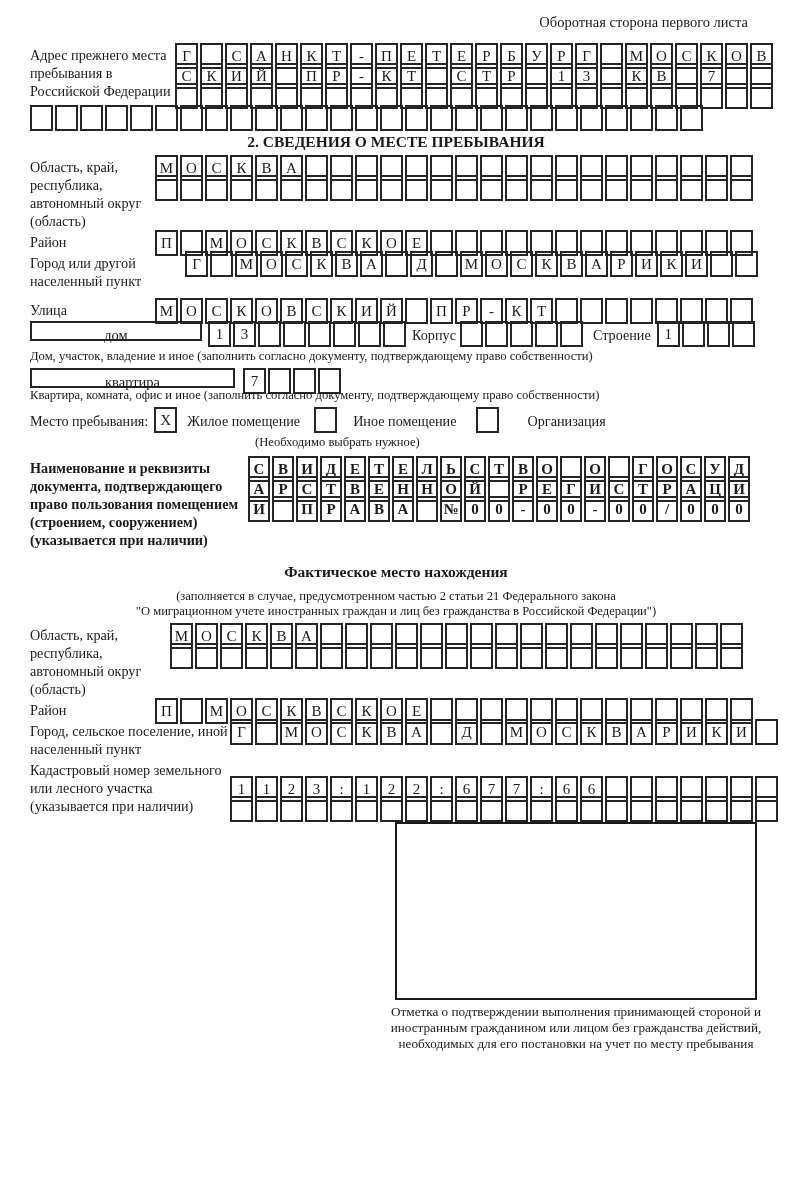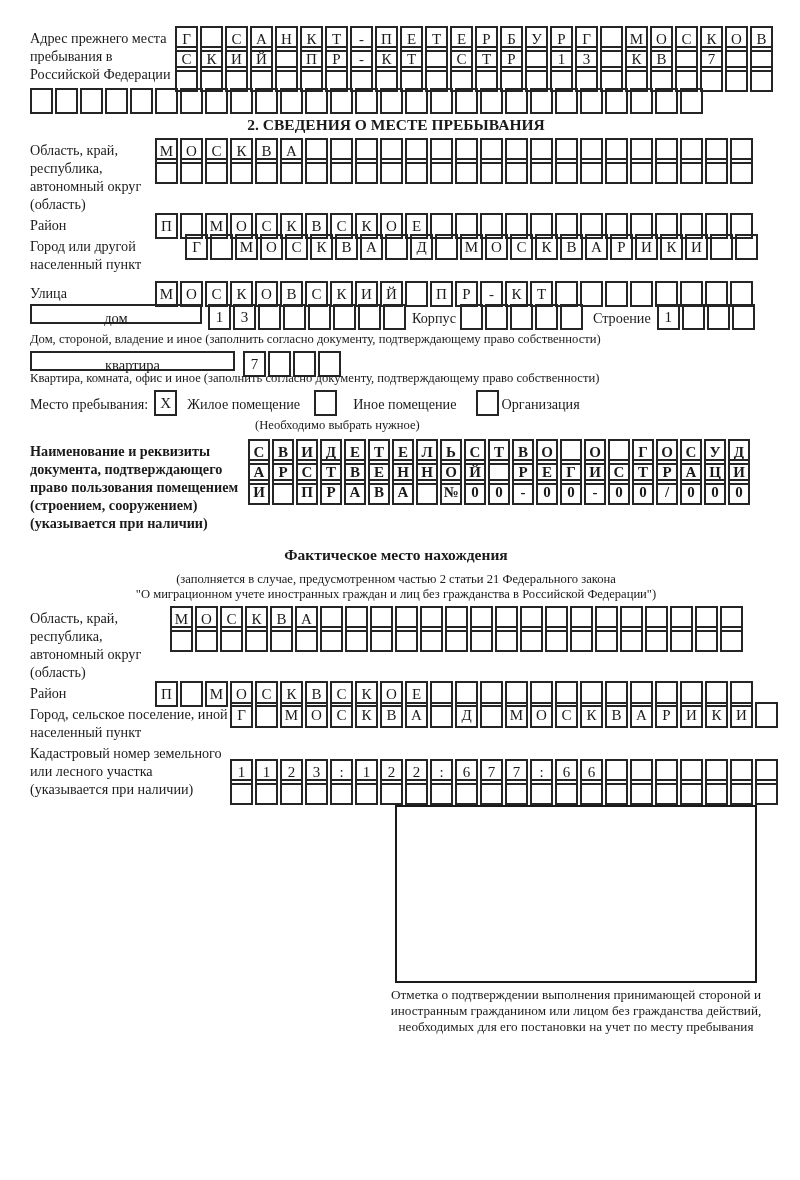--- a/index.html
+++ b/index.html
@@ -40,20 +40,21 @@
   .stamp-caption { width: 400px; margin-left: 346px; text-align: center; font-size: 13.2px; line-height: 16px; margin-top: 4px; }
 
   .gap2 { margin-top: 2px; } .gap4 { margin-top: 4px; } .gap6 { margin-top: 6px; font-weight: bold; }
   .mt8 { margin-top: 8px; } .mt14 { margin-top: 14px; } .mt16 { margin-top: 12px; }
 </style>
 </head>
 <body>
 
 <div class="form">
 
+  <div class="header-note">Оборотная сторона первого листа</div>
 
   <div class="frow mt16">
     <div class="flabel w140">Адрес прежнего места пребывания в Российской Федерации</div>
     <div>
       <div class="cellrow"><span class="cell">Г</span><span class="cell"></span><span class="cell">С</span><span class="cell">А</span><span class="cell">Н</span><span class="cell">К</span><span class="cell">Т</span><span class="cell">-</span><span class="cell">П</span><span class="cell">Е</span><span class="cell">Т</span><span class="cell">Е</span><span class="cell">Р</span><span class="cell">Б</span><span class="cell">У</span><span class="cell">Р</span><span class="cell">Г</span><span class="cell"></span><span class="cell">М</span><span class="cell">О</span><span class="cell">С</span><span class="cell">К</span><span class="cell">О</span><span class="cell">В</span></div>
       <div class="cellrow"><span class="cell">С</span><span class="cell">К</span><span class="cell">И</span><span class="cell">Й</span><span class="cell"></span><span class="cell">П</span><span class="cell">Р</span><span class="cell">-</span><span class="cell">К</span><span class="cell">Т</span><span class="cell"></span><span class="cell">С</span><span class="cell">Т</span><span class="cell">Р</span><span class="cell"></span><span class="cell">1</span><span class="cell">3</span><span class="cell"></span><span class="cell">К</span><span class="cell">В</span><span class="cell"></span><span class="cell">7</span><span class="cell"></span><span class="cell"></span></div>
       <div class="cellrow"><span class="cell"></span><span class="cell"></span><span class="cell"></span><span class="cell"></span><span class="cell"></span><span class="cell"></span><span class="cell"></span><span class="cell"></span><span class="cell"></span><span class="cell"></span><span class="cell"></span><span class="cell"></span><span class="cell"></span><span class="cell"></span><span class="cell"></span><span class="cell"></span><span class="cell"></span><span class="cell"></span><span class="cell"></span><span class="cell"></span><span class="cell"></span><span class="cell"></span><span class="cell"></span><span class="cell"></span></div>
     </div>
   </div>
   <div class="cellrow gap2"><span class="cell"></span><span class="cell"></span><span class="cell"></span><span class="cell"></span><span class="cell"></span><span class="cell"></span><span class="cell"></span><span class="cell"></span><span class="cell"></span><span class="cell"></span><span class="cell"></span><span class="cell"></span><span class="cell"></span><span class="cell"></span><span class="cell"></span><span class="cell"></span><span class="cell"></span><span class="cell"></span><span class="cell"></span><span class="cell"></span><span class="cell"></span><span class="cell"></span><span class="cell"></span><span class="cell"></span><span class="cell"></span><span class="cell"></span><span class="cell"></span></div>
@@ -84,36 +85,36 @@
   </div>
 
   <div class="frow gap2">
     <div class="widebox" style="width:172px;">дом</div>
     <div class="cellrow" style="margin-left:6px;"><span class="cell">1</span><span class="cell">3</span><span class="cell"></span><span class="cell"></span><span class="cell"></span><span class="cell"></span><span class="cell"></span><span class="cell"></span></div>
     <div class="inline-label" style="margin-left:4px;">Корпус</div>
     <div class="cellrow" style="margin-left:4px;"><span class="cell"></span><span class="cell"></span><span class="cell"></span><span class="cell"></span><span class="cell"></span></div>
     <div class="inline-label" style="margin-left:8px;">Строение</div>
     <div class="cellrow" style="margin-left:6px;"><span class="cell">1</span><span class="cell"></span><span class="cell"></span><span class="cell"></span></div>
   </div>
-  <div class="caption">Дом, стороной, владение и иное (заполнить согласно документу, подтверждающему право собственности)</div>
+  <div class="caption">Дом, участок, владение и иное (заполнить согласно документу, подтверждающему право собственности)</div>
 
   <div class="frow gap4">
     <div class="widebox" style="width:205px;">квартира</div>
     <div class="cellrow" style="margin-left:8px;"><span class="cell">7</span><span class="cell"></span><span class="cell"></span><span class="cell"></span></div>
   </div>
   <div class="caption">Квартира, комната, офис и иное (заполнить согласно документу, подтверждающему право собственности)</div>
 
   <div class="frow gap4">
     <div class="inline-label">Место пребывания:</div>
     <div class="cellrow" style="margin-left:6px;"><span class="cell">X</span></div>
     <div class="inline-label" style="margin-left:8px;">Жилое помещение</div>
     <div class="cellrow" style="margin-left:14px;"><span class="cell"></span></div>
     <div class="inline-label" style="margin-left:14px;">Иное помещение</div>
     <div class="cellrow" style="margin-left:20px;"><span class="cell"></span></div>
-    <div class="inline-label" style="">Организация</div>
+    <div class="inline-label" style="margin-left:26px;">Организация</div>
   </div>
   <div class="caption" style="text-align:left; padding-left:225px;">(Необходимо выбрать нужное)</div>
 
   <div class="frow gap6 cell-sm">
     <div class="flabel w210">Наименование и реквизиты документа, подтверждающего право пользования помещением (строением, сооружением) (указывается при наличии)</div>
     <div>
       <div class="cellrow"><span class="cell">С</span><span class="cell">В</span><span class="cell">И</span><span class="cell">Д</span><span class="cell">Е</span><span class="cell">Т</span><span class="cell">Е</span><span class="cell">Л</span><span class="cell">Ь</span><span class="cell">С</span><span class="cell">Т</span><span class="cell">В</span><span class="cell">О</span><span class="cell"></span><span class="cell">О</span><span class="cell"></span><span class="cell">Г</span><span class="cell">О</span><span class="cell">С</span><span class="cell">У</span><span class="cell">Д</span></div>
       <div class="cellrow"><span class="cell">А</span><span class="cell">Р</span><span class="cell">С</span><span class="cell">Т</span><span class="cell">В</span><span class="cell">Е</span><span class="cell">Н</span><span class="cell">Н</span><span class="cell">О</span><span class="cell">Й</span><span class="cell"></span><span class="cell">Р</span><span class="cell">Е</span><span class="cell">Г</span><span class="cell">И</span><span class="cell">С</span><span class="cell">Т</span><span class="cell">Р</span><span class="cell">А</span><span class="cell">Ц</span><span class="cell">И</span></div>
       <div class="cellrow"><span class="cell">И</span><span class="cell"></span><span class="cell">П</span><span class="cell">Р</span><span class="cell">А</span><span class="cell">В</span><span class="cell">А</span><span class="cell"></span><span class="cell">№</span><span class="cell">0</span><span class="cell">0</span><span class="cell">-</span><span class="cell">0</span><span class="cell">0</span><span class="cell">-</span><span class="cell">0</span><span class="cell">0</span><span class="cell">/</span><span class="cell">0</span><span class="cell">0</span><span class="cell">0</span></div>
     </div>

